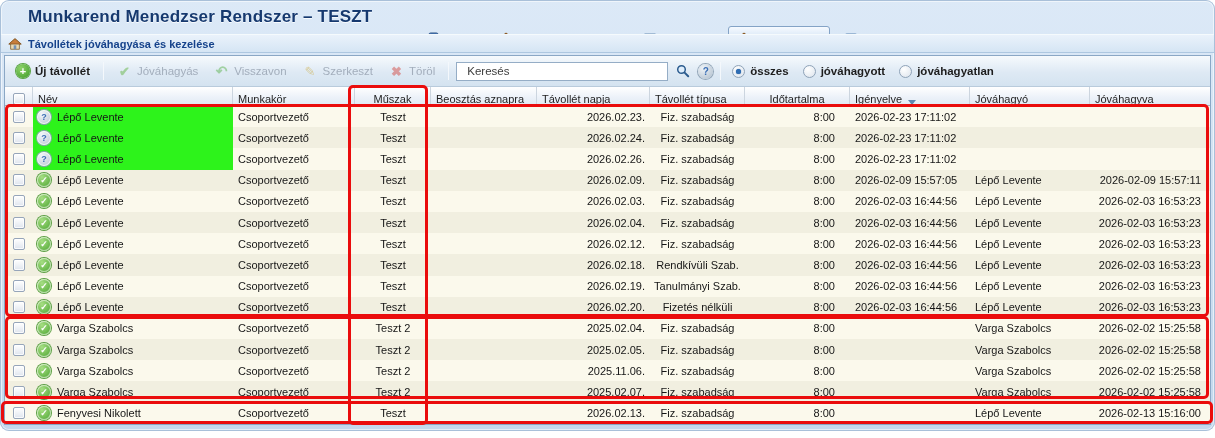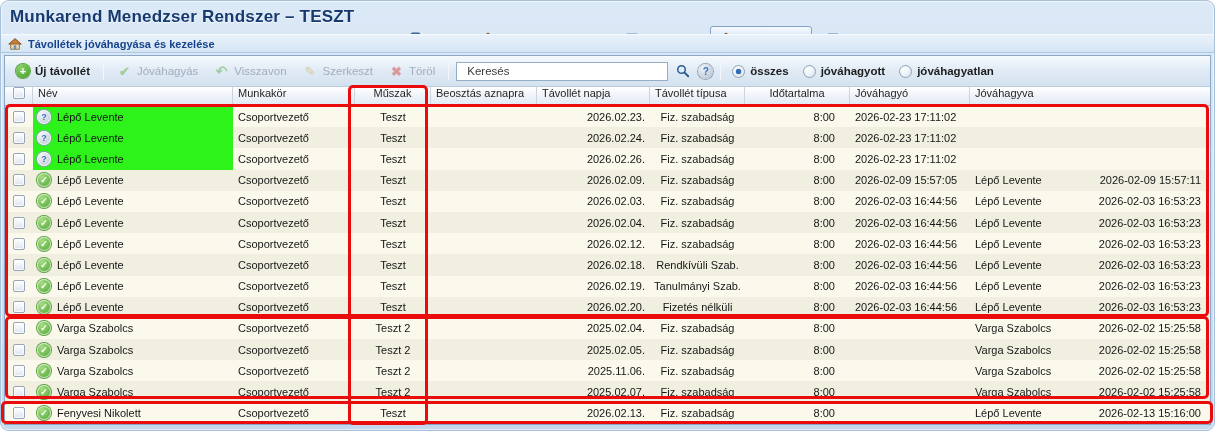--- a/index.html
+++ b/index.html
@@ -9,21 +9,21 @@
     background:#ffffff; font-family:"Liberation Sans", sans-serif;
   }
   
   .app {
     position:absolute; left:0; top:0; width:1215px; height:431px;
     border-radius:9px; background:linear-gradient(#dcE9f7,#c3d8ed);
     box-shadow: inset 0 0 0 1px #a9c0d9, inset 0 0 0 2px rgba(255,255,255,.55);
   }
   
   .titlebar { position:absolute; left:0; top:0; right:0; height:34px;
-    display:flex; align-items:center; padding-left:10px;gap:21px; }
+    display:flex; align-items:center; padding-left:28px;gap:21px; }
   .title { font-size:17px; font-weight:bold; color:#16396f;
     text-shadow:0 1px 0 rgba(255,255,255,.8); letter-spacing:.2px; }
   .menubar { display:flex; align-items:center; margin-left:24px; gap:5px;margin-top:44px; }
   .menu-item { display:flex; align-items:center; gap:5px; padding:4px 7px;
     font-size:11.5px; color:#1d1d1d; border:1px solid transparent; border-radius:3px;
     cursor:default; white-space:nowrap; }
   .menu-item.active { border-color:#84a3c6;
     background:linear-gradient(#f6faff,#d7e6f6 45%, #cbdff3);
     box-shadow:0 1px 0 rgba(255,255,255,.8);text-align:center; }
   .caret { width:0; height:0; border-left:3.5px solid transparent;
@@ -68,21 +68,21 @@
   .radio-group { display:flex; align-items:flex-end; gap:14px; margin-left:4px; }
   .radio { display:flex; align-items:center; gap:5px; font-size:11.5px; font-weight:bold; color:#1d1d1d; }
   .rdot { width:13px; height:13px; border-radius:50%; border:1px solid #8fa3b8;
     background:radial-gradient(circle at 35% 30%, #fff, #dbe3ec); position:relative; flex:none; }
   .radio.sel .rdot::after { content:""; position:absolute; left:3px; top:3px;
     width:5px; height:5px; border-radius:50%; background:#2e6db4; box-shadow:0 0 1px #1c4f8d; }
   
   .thead { height:19px; display:flex;
     background:linear-gradient(#ffffff,#edf2f9 55%, #e0eaf4);
     border-bottom:1px solid #a8b2bd; font-size:11px; color:#1f1f1f; }
-  .th { border-right:1px solid #ccd5df; display:flex; align-items:flex-start;
+  .th { border-right:1px solid #ccd5df; display:flex; align-items:flex-end;
     padding:0 5px; white-space:nowrap; overflow:hidden; }
   .th.ac { justify-content:center; }
   .sort-caret { width:0; height:0; border-left:4px solid transparent;
     border-right:4px solid transparent; border-top:5px solid #5e87b0; margin-left:6px; }
   
   .c0{width:28px; flex:none;} .c1{width:200px; flex:none;} .c2{width:122px; flex:none;}
   .c3{width:76px; flex:none;} .c4{width:106px; flex:none;} .c5{width:113px; flex:none;}
   .c6{width:95px; flex:none;} .c7{width:105px; flex:none;} .c8{width:120px; flex:none;}
   .c9{width:120px; flex:none;} .c10{flex:1;}
   
@@ -270,20 +270,24 @@
         </div>
       <div class="th c5">
           <span>Távollét napja</span>
         </div>
       <div class="th c6">
           <span>Távollét típusa</span>
         </div>
       <div class="th c7 ac">
           <span>Időtartalma</span>
         </div>
+      <div class="th c8">
+          <span>Igényelve</span>
+          <span class="sort-caret"></span>
+        </div>
       <div class="th c9">
           <span>Jóváhagyó</span>
         </div>
       <div class="th c10" style="border-right:none;">
           <span>Jóváhagyva</span>
         </div>
     </div>
 
     <div class="tbody">
         <div class="trow odd">

